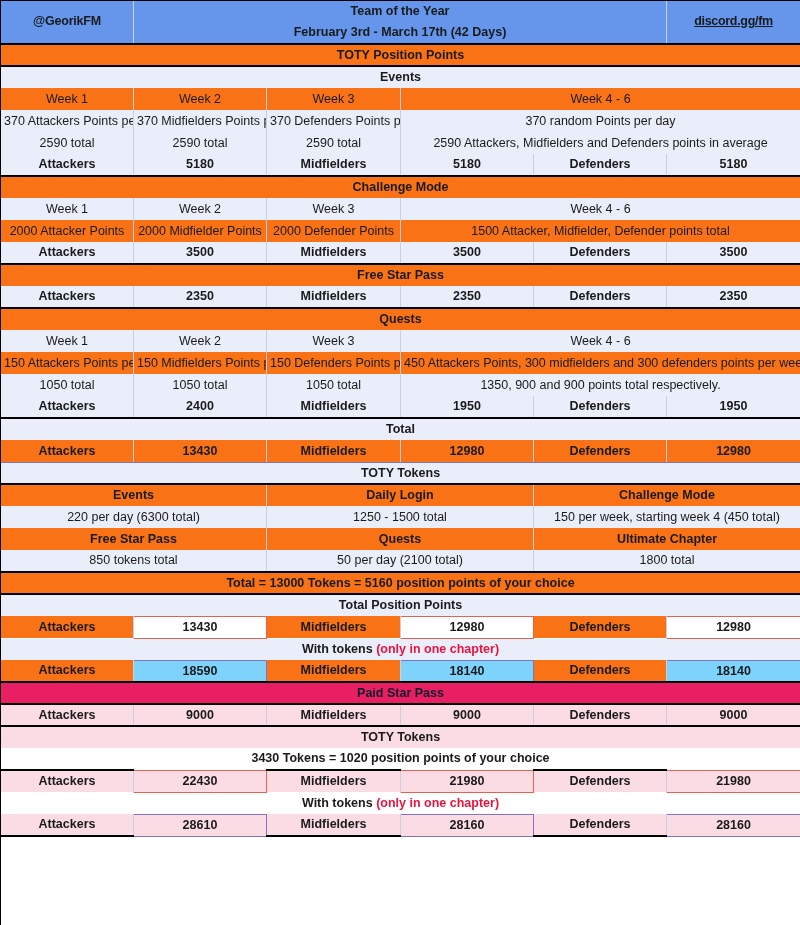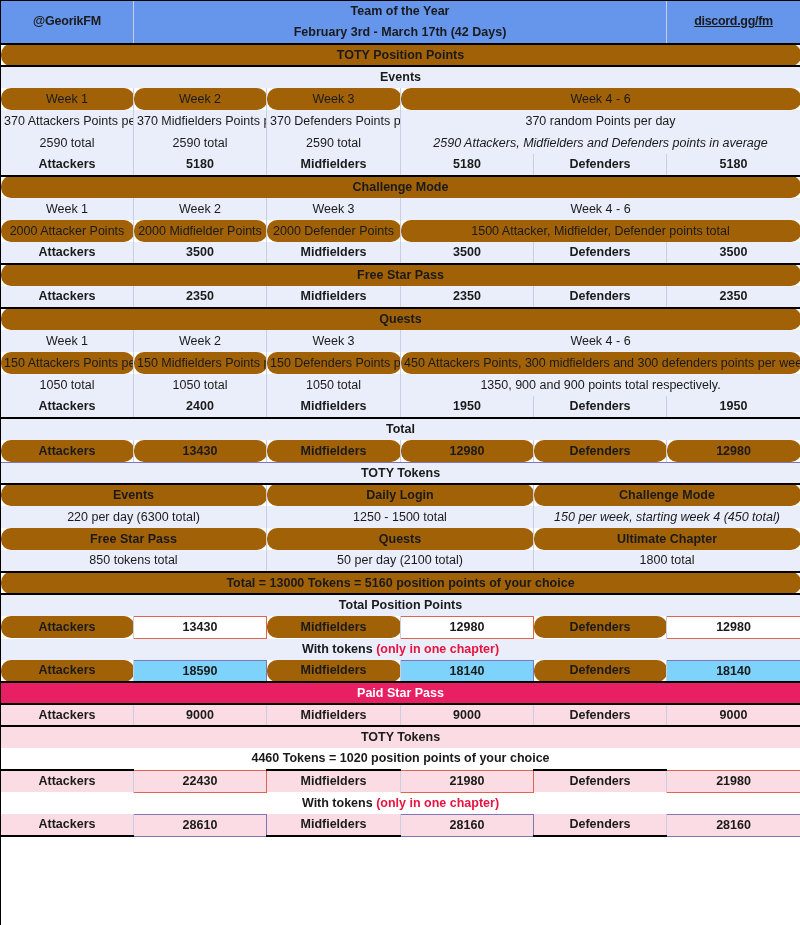--- a/index.html
+++ b/index.html
@@ -26,31 +26,31 @@
     vertical-align: middle;
     font-size: 12.5px;
     color: #1a1a1a;
     line-height: 1.15;
     border-left: 1px solid #c9cfe0;
     border-right: 1px solid #c9cfe0;
     white-space: nowrap;
     overflow: hidden;
   }
   
-  .bg-white   { background: #a16207; border-radius: 10px; }
+  .bg-white   { background: #f97316; }
   .bg-blue    { background: #e9eefa; }
   .bg-magenta { background: #e81f63; }
   .bg-pink    { background: #fbdce5; }
   .bg-pinkwh  { background: #ffffff; }
 
   
   .bold { font-weight: bold; }
   .sec-title { font-weight: bold; font-size: 12.5px; }
   .plain { font-weight: normal; }
-  .tiny { font-size: 11.5px; font-style: italic; }
+  .tiny { font-size: 11.5px; }
   .multiline { white-space: normal; line-height: 1.25; }
 
   
   .thick-top    { border-top: 2px solid #000000; }
   .thick-bottom { border-bottom: 2px solid #000000; }
   .purple-bottom{ border-bottom: 1.5px solid #8075bb; }
 
   
   .hdr-cell {
     background: #6596ec;
@@ -280,35 +280,35 @@
   <tr>
     <td class="bg-white bold">Attackers</td>
     <td class="box-purple tall">18590</td>
     <td class="bg-white bold">Midfielders</td>
     <td class="box-purple tall">18140</td>
     <td class="bg-white bold">Defenders</td>
     <td class="box-purple tall">18140</td>
   </tr>
 
   <tr>
-    <td class="bg-magenta sec-title thick-top thick-bottom" colspan="6" style="color:#ffffff;">Paid Star Pass</td>
+    <td class="bg-magenta sec-title thick-top thick-bottom" colspan="6" style="color:#0f172a;">Paid Star Pass</td>
   </tr>
   <tr>
     <td class="bg-pink bold">Attackers</td>
     <td class="bg-pink bold">9000</td>
     <td class="bg-pink bold">Midfielders</td>
     <td class="bg-pink bold">9000</td>
     <td class="bg-pink bold">Defenders</td>
     <td class="bg-pink bold">9000</td>
   </tr>
   <tr>
     <td class="bg-pink sec-title thick-top" colspan="6">TOTY Tokens</td>
   </tr>
   <tr>
-    <td class="bg-pinkwh sec-title" colspan="6">4460 Tokens = 1020 position points of your choice</td>
+    <td class="bg-pinkwh sec-title" colspan="6">3430 Tokens = 1020 position points of your choice</td>
   </tr>
   <tr>
     <td class="bg-pink bold thick-top">Attackers</td>
     <td class="box-red-pink">22430</td>
     <td class="bg-pink bold thick-top">Midfielders</td>
     <td class="box-red-pink">21980</td>
     <td class="bg-pink bold thick-top">Defenders</td>
     <td class="box-red-pink">21980</td>
   </tr>
   <tr>

